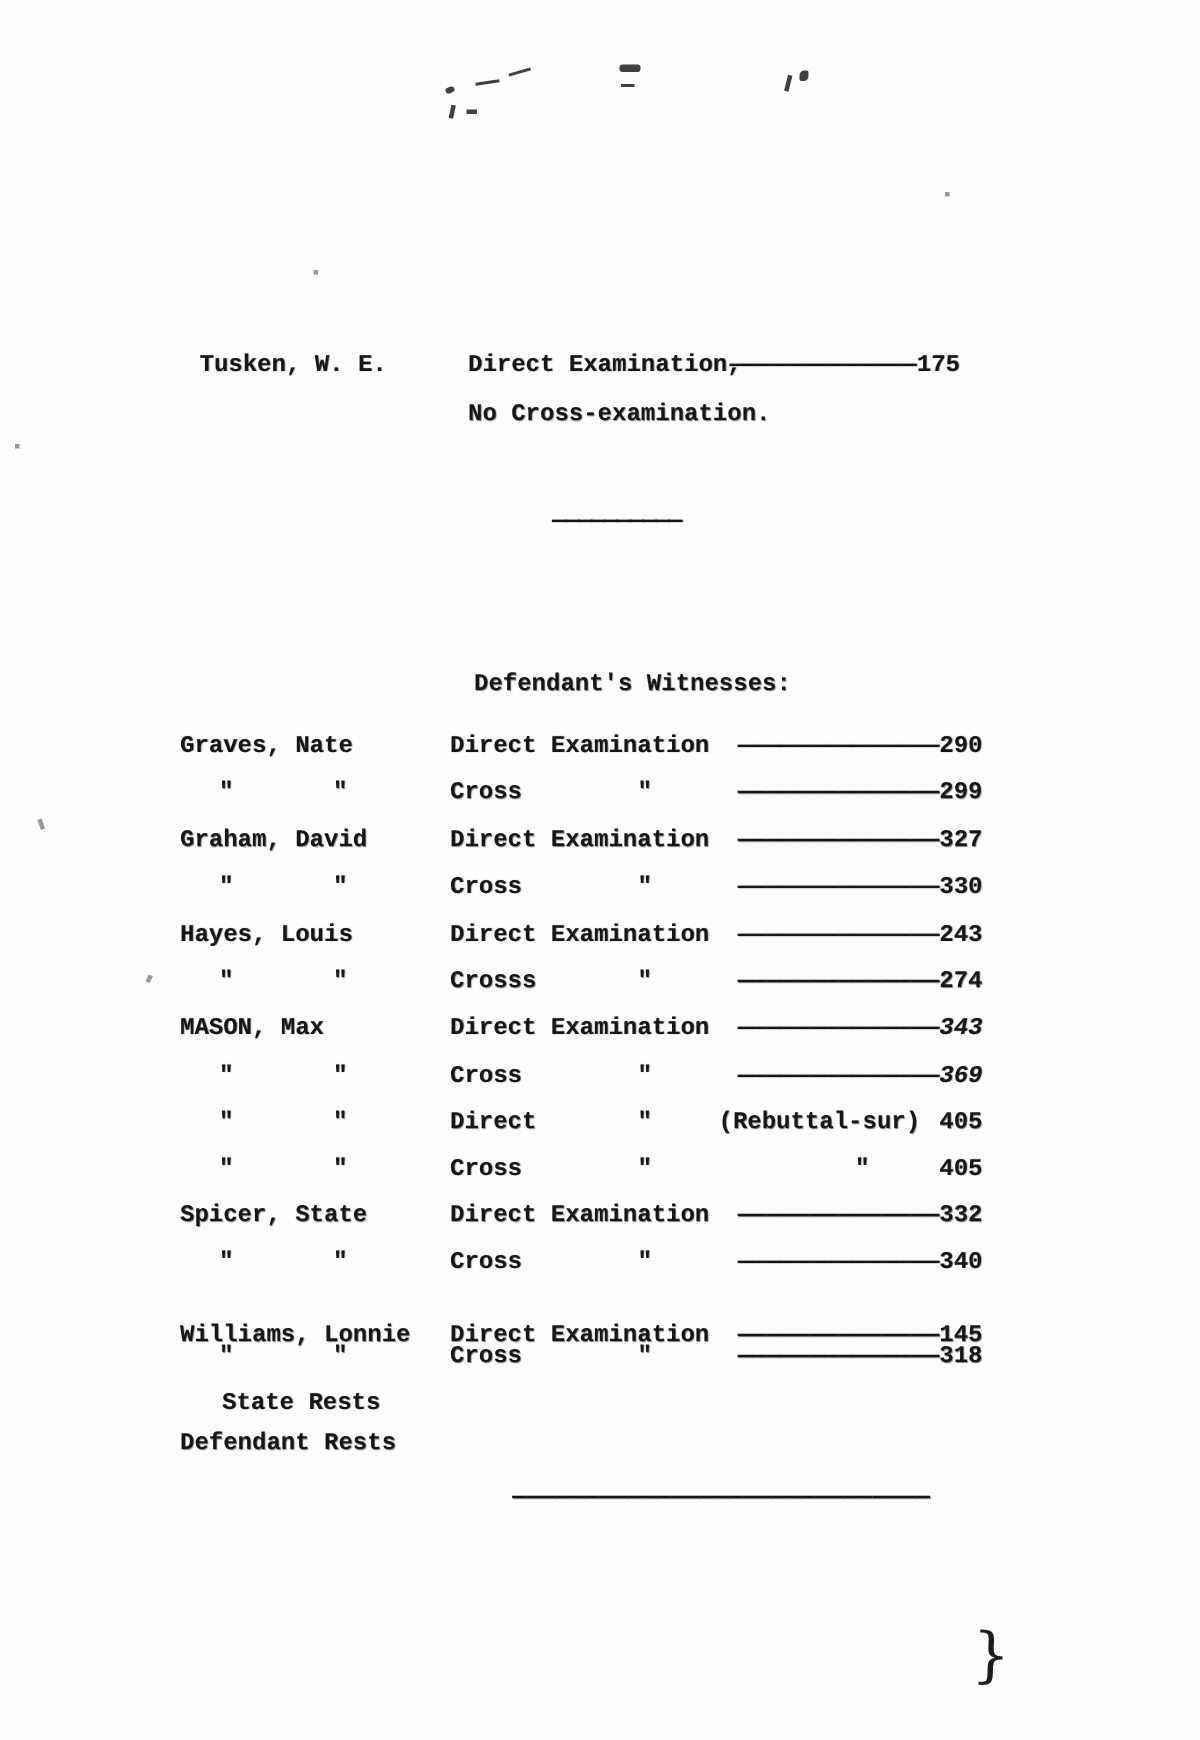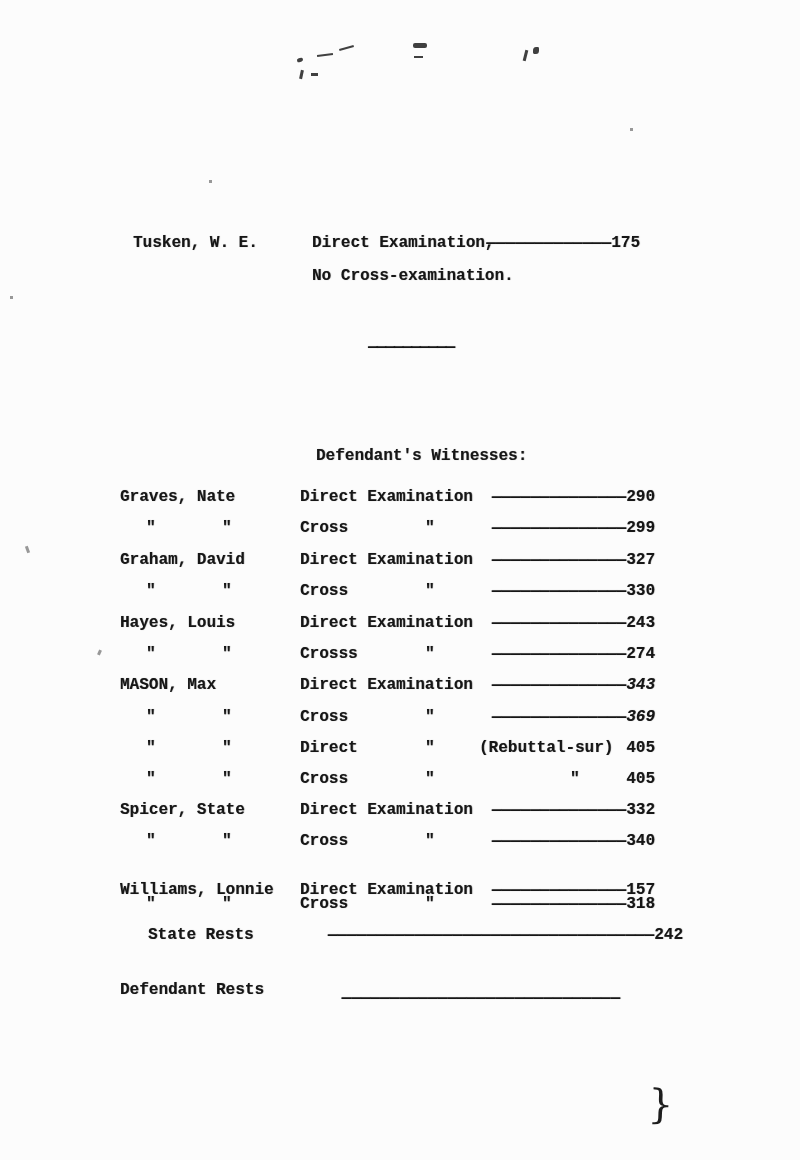--- a/index.html
+++ b/index.html
@@ -154,34 +154,33 @@
       <div class="row" style="top: 831px;">
         <span class="d1">"</span>
         <span class="d2">"</span>
         <span class="e">Cross</span>
         <span class="ed">"</span>
         <span class="pg"><span style="position: static;">——————————————</span><span style="position: static;">340</span></span>
       </div>
       <div class="row" style="top: 862px; margin-top: 18px;">
         <span class="w">Williams, Lonnie</span>
         <span class="e">Direct Examination</span>
-        <span class="pg"><span style="position: static;">——————————————</span><span style="position: static;">157</span></span>
+        <span class="pg"><span style="position: static;">——————————————</span><span style="position: static;">145</span></span>
       </div>
       <div class="row" style="top: 894px;">
         <span class="d1">"</span>
         <span class="d2">"</span>
         <span class="e">Cross</span>
         <span class="ed">"</span>
         <span class="pg"><span style="position: static;">——————————————</span><span style="position: static;">318</span></span>
       </div>
       <div class="row" style="top: 925px; margin-left: 28px;">
         <span class="w">State Rests</span>
-        <span class="pg"><span style="position: static;">——————————————————————————————————</span><span style="position: static;">242</span></span>
       </div>
-      <div class="row" style="top: 980px;">
+      <div class="row" style="top: 952px;">
         <span class="w">Defendant Rests</span>
       </div>
       <div class="row" style="top: 988px;">
         <span class="pg" style="right: 180px;"><span style="position: static;">—————————————————————————————</span><span style="position: static;"></span></span>
       </div>
     </div>
 
   <div class="abs brace">}</div>
 
 </div>

